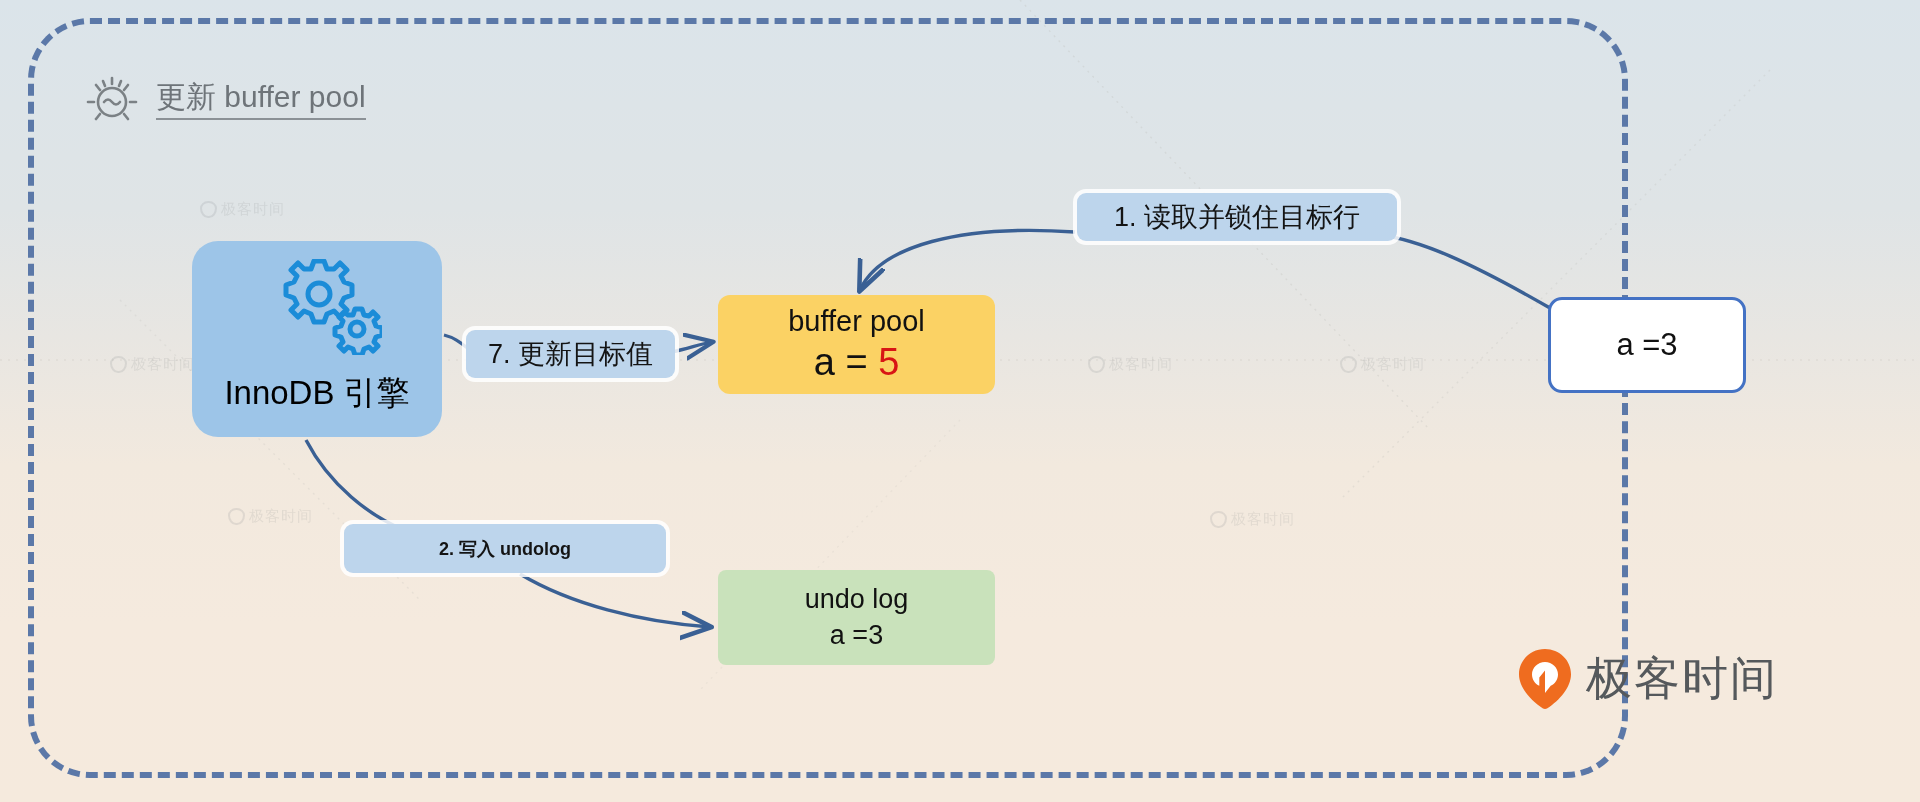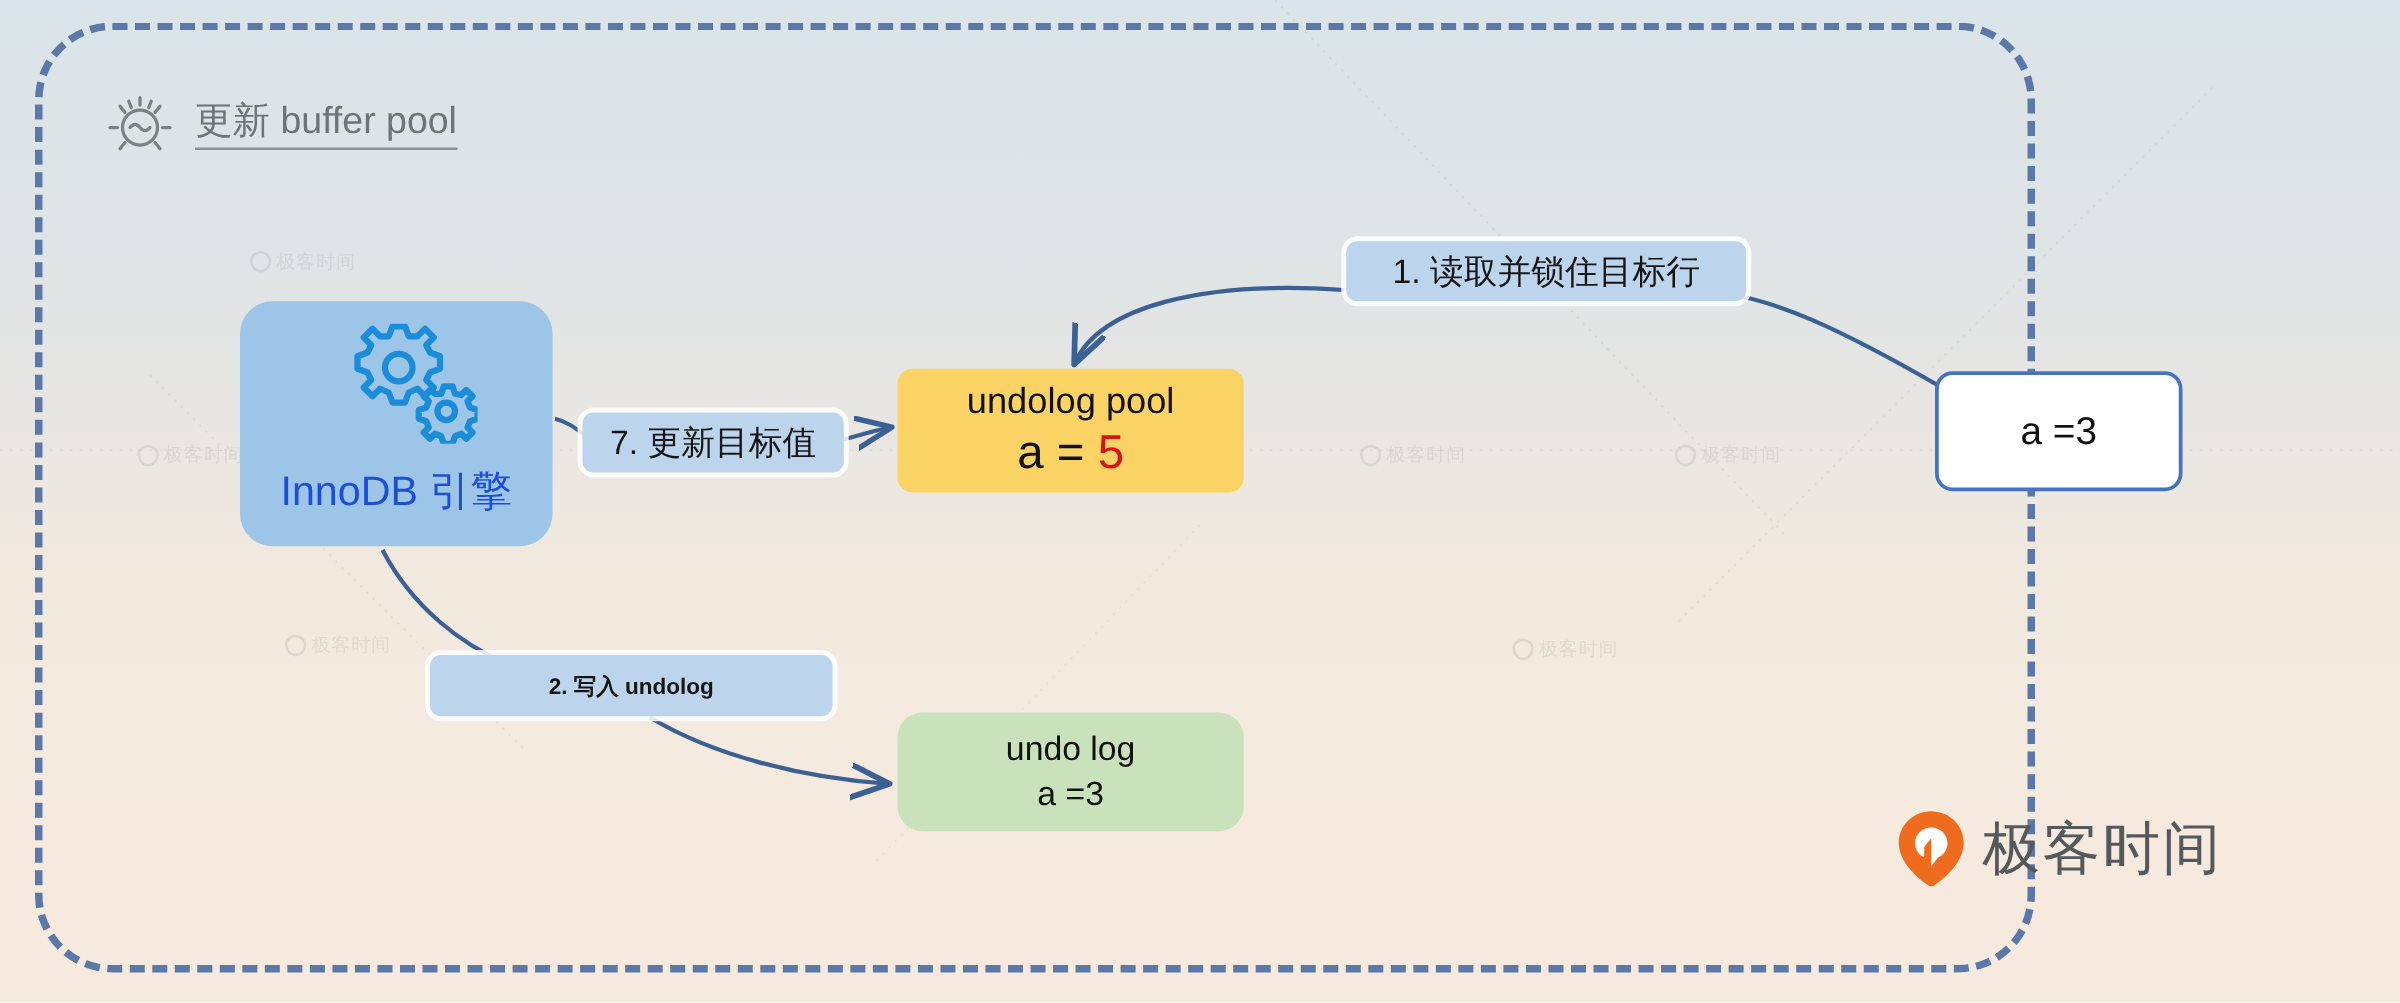--- a/index.html
+++ b/index.html
@@ -108,21 +108,21 @@
     top: 241px;
     width: 250px;
     height: 196px;
     background: #9dc5e8;
     border-radius: 26px;
     justify-content: flex-start;
     padding-top: 18px;
   }
   .node-innodb .label {
     font-size: 33px;
-    color: #1d4ed8;
+    color: #000000;
     margin-top: 16px;
     white-space: nowrap;
   }
 
   .node-buffer {
     left: 718px;
     top: 295px;
     width: 277px;
     height: 99px;
     background: #fbd264;
@@ -131,21 +131,21 @@
   .node-buffer .l1 { font-size: 29px; color: #111; line-height: 1.25; }
   .node-buffer .l2 { font-size: 38px; color: #111; line-height: 1.25; }
   .node-buffer .hot { color: #d81515; }
 
   .node-undo {
     left: 718px;
     top: 570px;
     width: 277px;
     height: 95px;
     background: #c9e2bb;
-    border-radius: 20px;
+    border-radius: 8px;
   }
   .node-undo .l1 { font-size: 27px; color: #111; line-height: 1.3; }
   .node-undo .l2 { font-size: 27px; color: #111; line-height: 1.3; }
 
   .node-row {
     left: 1548px;
     top: 297px;
     width: 198px;
     height: 96px;
     background: #ffffff;
@@ -283,21 +283,21 @@
         <path d="M52,10 l7,0 l3,-8 l10,0 l3,8 l7,0 l6,-6 l7,7 l-6,6 l3,6 l8,3 l0,10 l-8,3 l-3,6 l6,6 l-7,7 l-6,-6 l-7,3 l-3,8 l-10,0 l-3,-8 l-7,-3 l-6,6 l-7,-7 l6,-6 l-3,-6 l-8,-3 l0,-10 l8,-3 l3,-6 l-6,-6 l7,-7 z"></path>
         <circle cx="67" cy="35" r="11"></circle>
         <path d="M96,56 l5,0 l2,-6 l7,0 l2,6 l5,1 l4,-4 l5,5 l-4,4 l2,5 l6,2 l0,7 l-6,2 l-2,5 l4,4 l-5,5 l-4,-4 l-5,2 l-2,6 l-7,0 l-2,-6 l-5,-2 l-4,4 l-5,-5 l4,-4 l-2,-5 l-6,-2 l0,-7 l6,-2 l2,-5 l-4,-4 l5,-5 z"></path>
         <circle cx="105" cy="70" r="7"></circle>
       </g>
     </svg>
     <div class="label">InnoDB 引擎</div>
   </div>
 
   <div class="node node-buffer">
-    <div class="l1">undolog pool</div>
+    <div class="l1">buffer pool</div>
     <div class="l2">
       <span>a = </span><span class="hot">5</span>
     </div>
   </div>
 
   <div class="node node-undo">
     <div class="l1">undo log</div>
     <div class="l2">a =3</div>
   </div>
 

